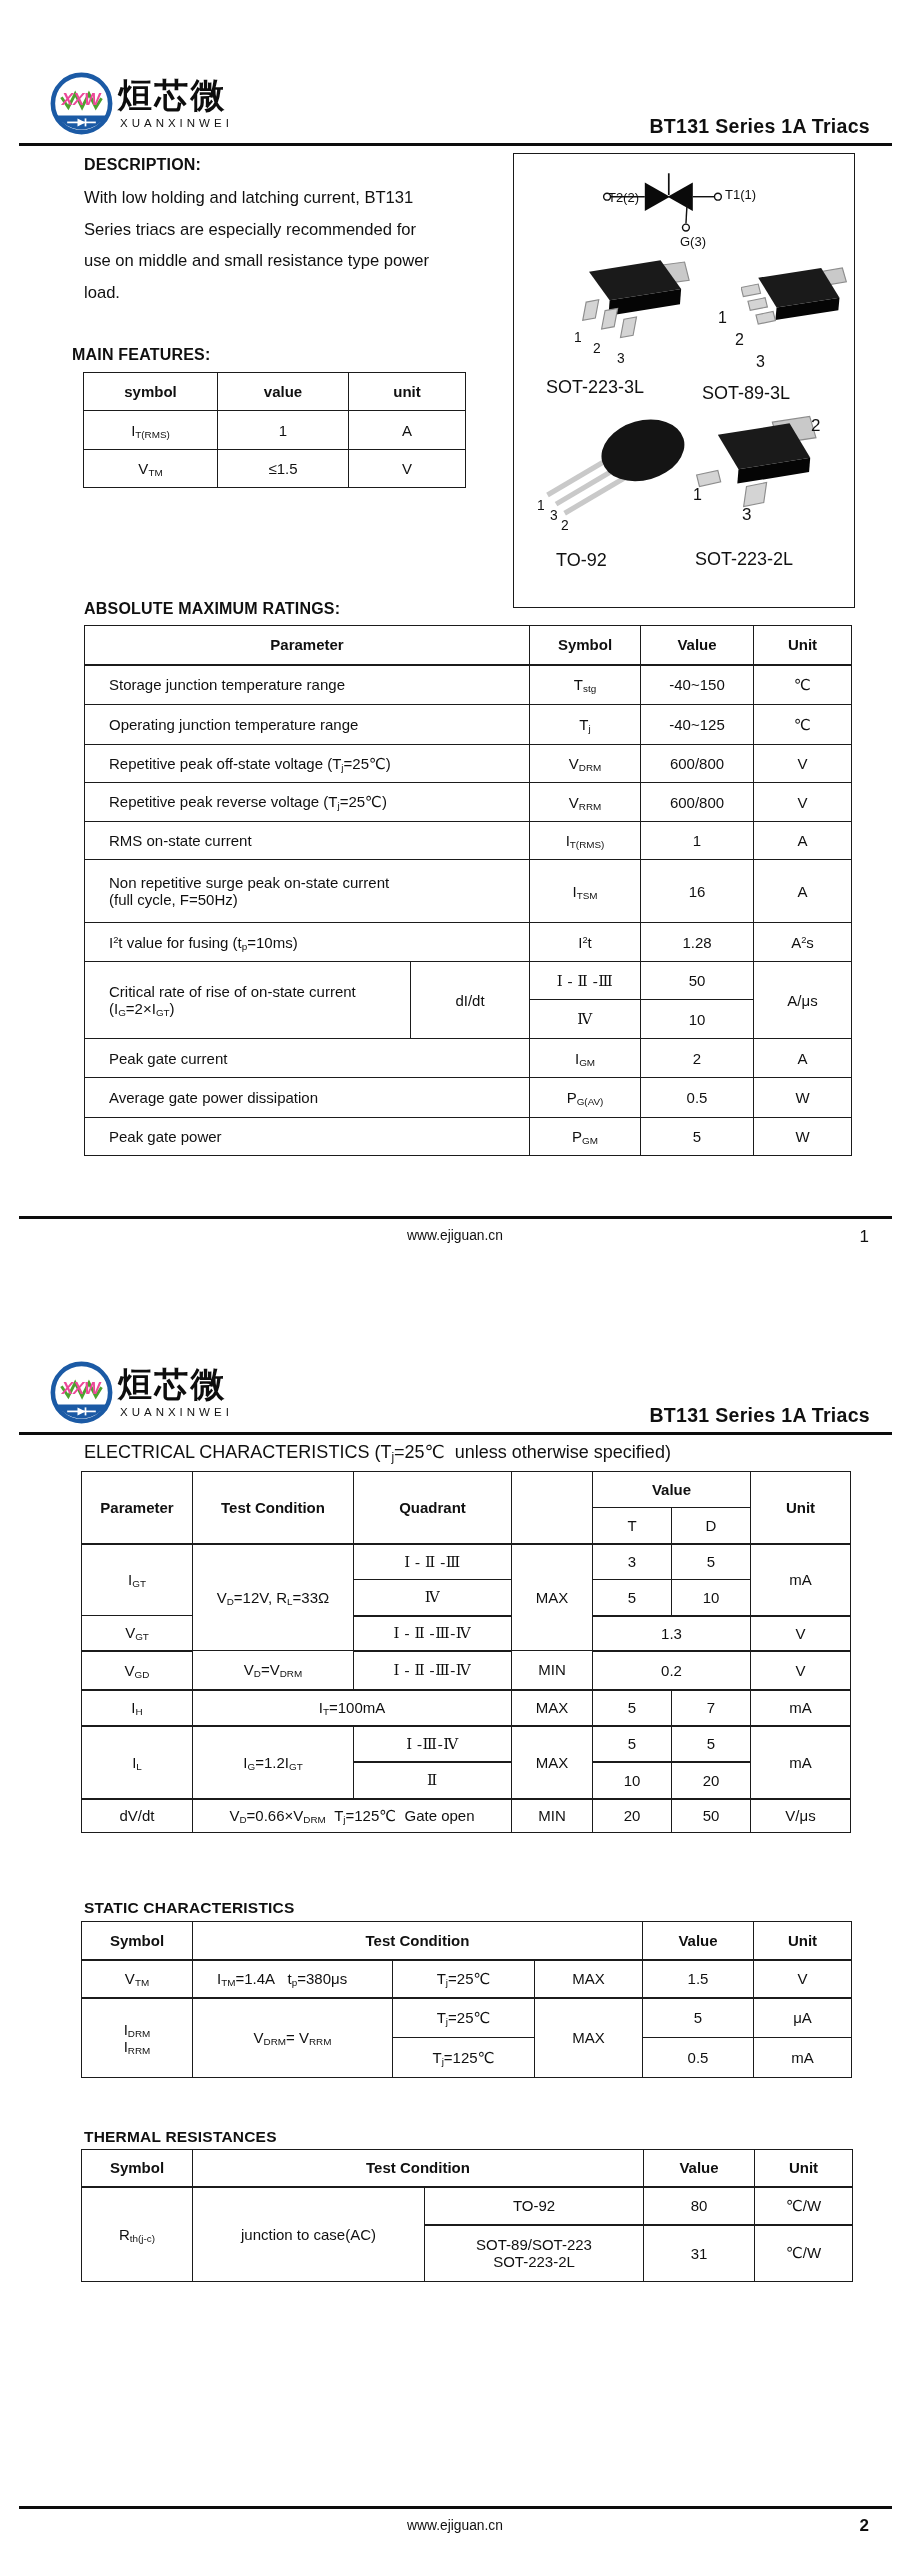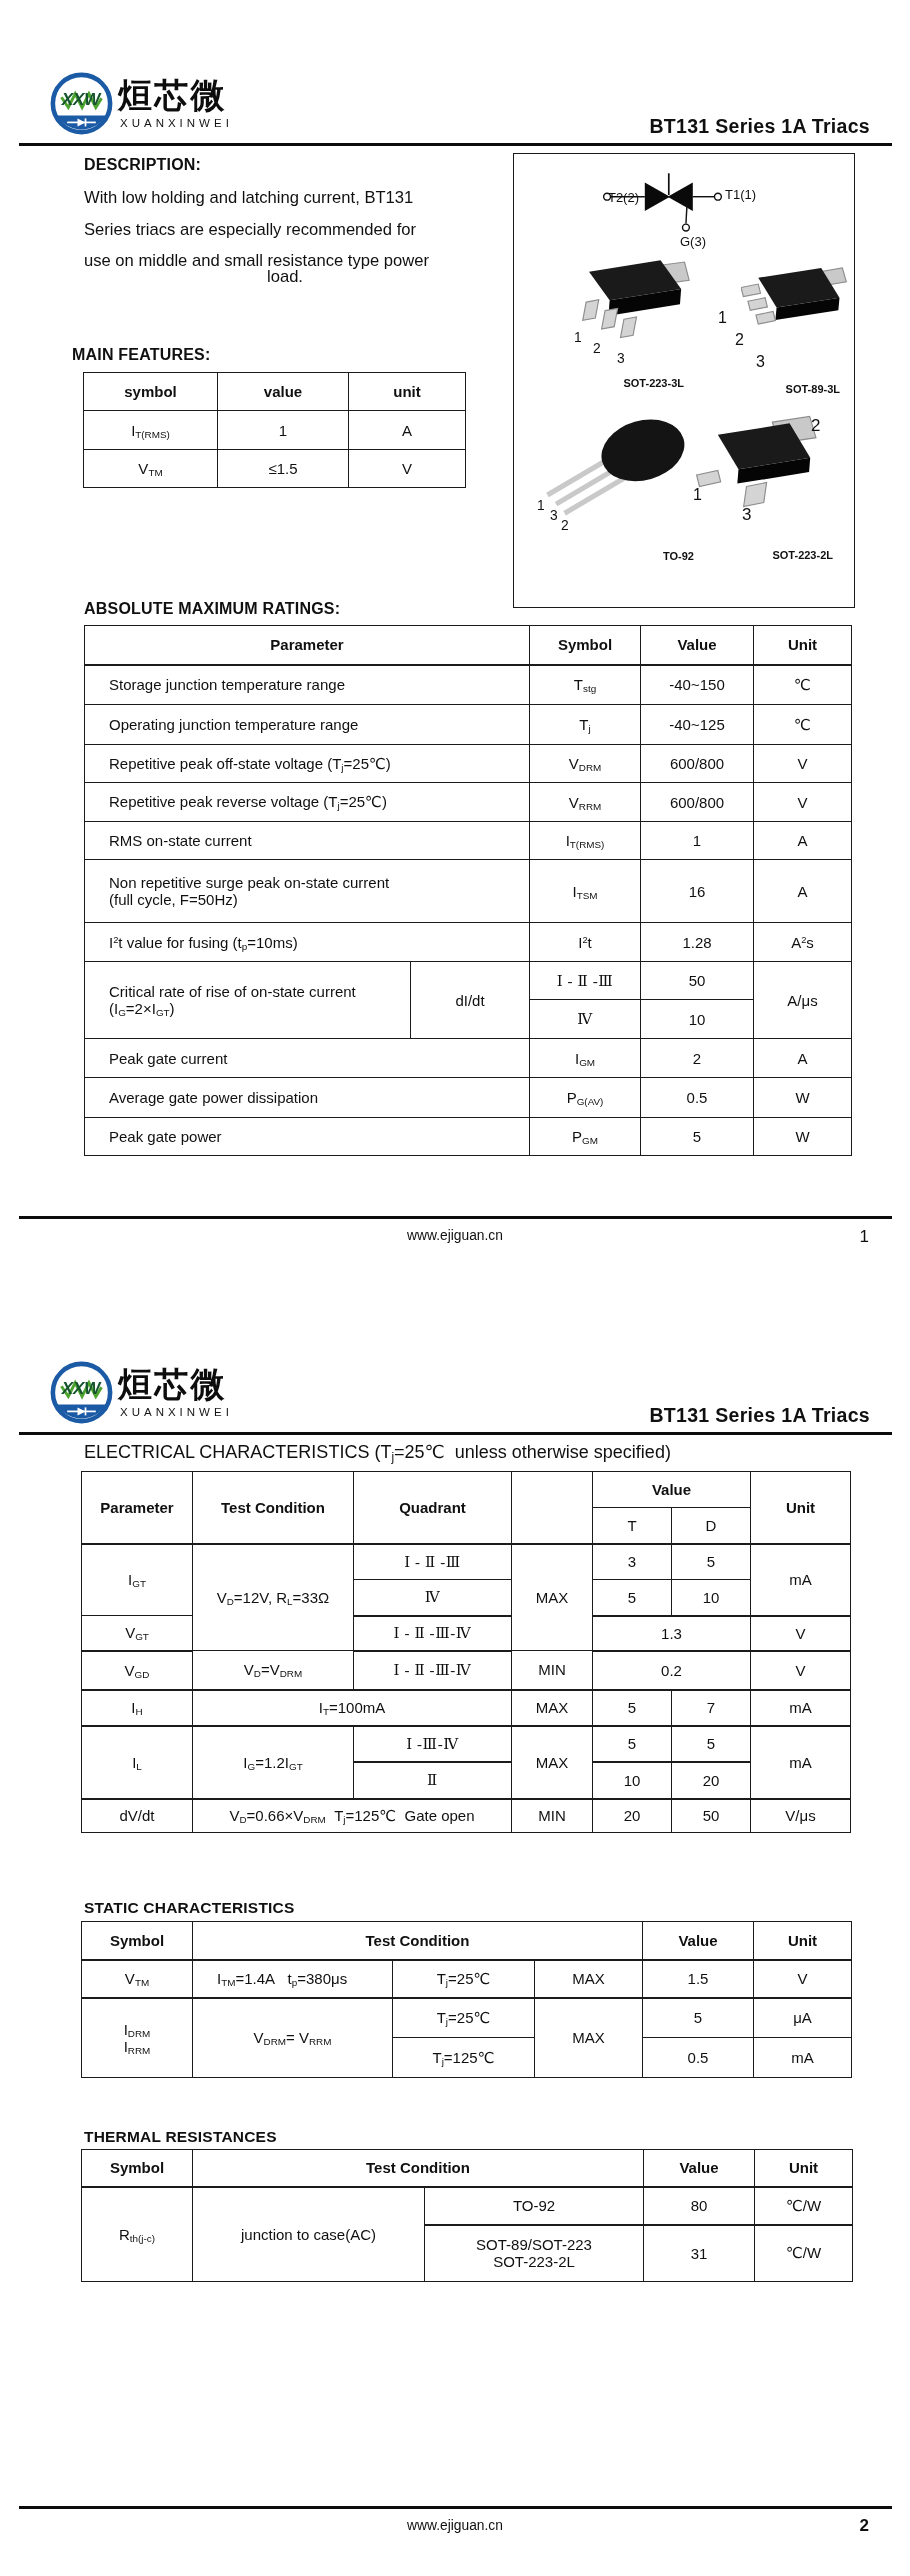--- a/index.html
+++ b/index.html
@@ -8,33 +8,33 @@
   .abs{position:absolute;}
   .page{position:absolute;left:0;width:910px;}
   .rule{position:absolute;left:19px;width:873px;height:3.4px;background:#0c0c0c;}
   .title{position:absolute;right:40px;top:115px;font-size:19.5px;font-weight:bold;letter-spacing:0.3px;}
   .sec-h{position:absolute;font-weight:bold;font-size:16px;letter-spacing:0.2px;}
   .desc-line{position:absolute;left:84px;width:402px;font-size:16.6px;}
   
   .logo-wrap{position:absolute;left:50px;top:72px;width:264px;height:69px;}
   .logo-cn{position:absolute;left:68px;top:1.1px;font-size:34px;font-weight:bold;letter-spacing:2.3px;color:#0d0d0d;}
   .logo-en{position:absolute;left:70px;top:45px;font-size:11.5px;letter-spacing:4px;color:#151515;}
-  .logo-abbr{position:absolute;left:8px;top:18.4px;width:46px;text-align:center;font-size:17px;font-weight:bold;font-style:italic;color:#14532d;}
+  .logo-abbr{position:absolute;left:8px;top:18.4px;width:46px;text-align:center;font-size:17px;font-weight:bold;font-style:italic;color:#ec4899;}
   
   table.dt{position:absolute;border-collapse:collapse;table-layout:fixed;background:#fff;border:1.7px solid #1b1b1b;}
   .dt td{border:1.1px solid #1b1b1b;font-size:15px;text-align:center;vertical-align:middle;padding:1.1px 3.4px;overflow:hidden;}
   .dt td.bold{font-weight:bold;}
   .dt td.left{text-align:left;padding-left:24px;}
   .dt td.bb-dbl{border-bottom:2.9px double #1b1b1b;}
   .quad{font-family:"Liberation Serif","DejaVu Serif",serif;letter-spacing:0.6px;}
   sub{font-size:66%;line-height:0;vertical-align:-0.22em;}
   sup{font-size:62%;line-height:0;vertical-align:0.5em;}
   
   .pkg-box{position:absolute;left:513px;top:153px;width:340px;height:453px;border:1.7px solid #1a1a1a;background:#fff;}
-  .pkg-label{position:absolute;font-weight:bold;font-size:11px;text-align:right;width:138px;}
+  .pkg-label{position:absolute;font-weight:normal;font-size:18px;text-align:left;width:138px;}
   .pin{position:absolute;font-size:13.8px;color:#111;}
   .tlabel{position:absolute;font-size:13px;color:#111;}
   .site{position:absolute;left:0;width:100%;text-align:center;font-size:13.8px;}
   .pagenum{position:absolute;right:41px;font-size:17px;}
 </style>
 </head>
 <body>
 
 <div id="canvas">
 
@@ -53,21 +53,21 @@
       <div class="logo-cn">烜芯微</div>
       <div class="logo-en">XUANXINWEI</div>
     </div>
     <div class="title">BT131 Series 1A Triacs</div>
     <div class="rule" style="top:143px;"></div>
 
     <div class="sec-h" style="left:84px;top:156px;">DESCRIPTION:</div>
     <div class="desc-line" style="top:188px;">With low holding and latching current, BT131</div>
     <div class="desc-line" style="top:220px;">Series triacs are especially recommended for</div>
     <div class="desc-line" style="top:251px;">use on middle and small resistance type power</div>
-    <div class="desc-line" style="top:267px;text-align:center;">load.</div>
+    <div class="desc-line" style="top:283px;">load.</div>
 
     <div class="pkg-box">
       <svg class="abs" style="left:86px;top:17px;" width="149" height="80" viewBox="0 0 260 140">
         <circle cx="12" cy="45" r="6" fill="#fff" stroke="#111" stroke-width="2.5"></circle>
         <line x1="18" y1="45" x2="78" y2="45" stroke="#111" stroke-width="2.5"></line>
         <line x1="120" y1="4" x2="120" y2="42" stroke="#111" stroke-width="3"></line>
         <polygon points="78,20 78,70 122,45" fill="#0a0a0a"></polygon>
         <polygon points="162,20 162,70 118,45" fill="#0a0a0a"></polygon>
         <line x1="162" y1="45" x2="200" y2="45" stroke="#111" stroke-width="2.5"></line>
         <circle cx="206" cy="45" r="6" fill="#fff" stroke="#111" stroke-width="2.5"></circle>

